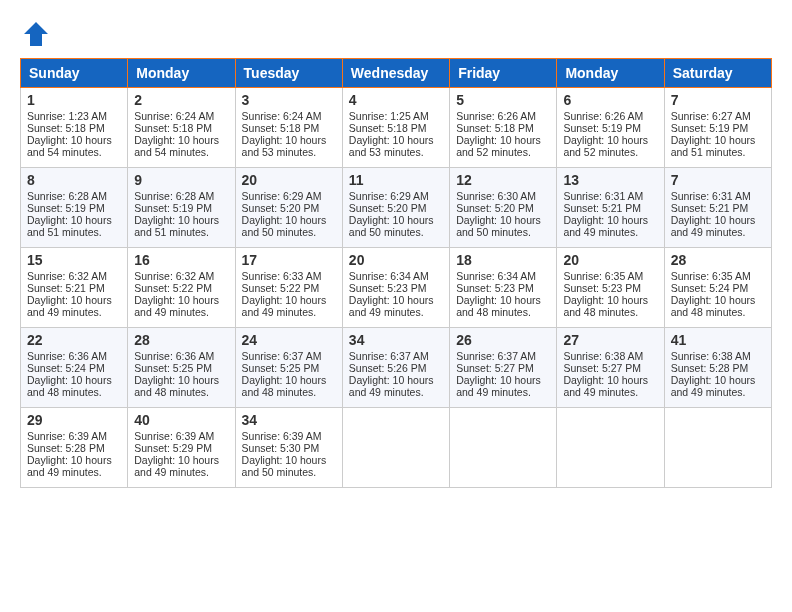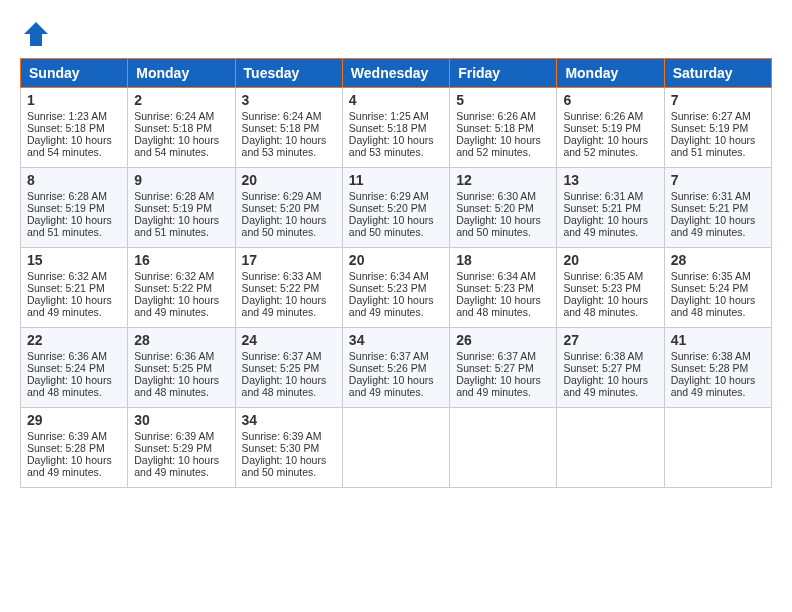--- a/index.html
+++ b/index.html
@@ -147,21 +147,21 @@
         <td><span class="day-number">22</span><span>Sunrise: 6:36 AM</span><br><span>Sunset: 5:24 PM</span><br><span>Daylight: 10 hours</span><br><span>and 48 minutes.</span></td>
         <td><span class="day-number">28</span><span>Sunrise: 6:36 AM</span><br><span>Sunset: 5:25 PM</span><br><span>Daylight: 10 hours</span><br><span>and 48 minutes.</span></td>
         <td><span class="day-number">24</span><span>Sunrise: 6:37 AM</span><br><span>Sunset: 5:25 PM</span><br><span>Daylight: 10 hours</span><br><span>and 48 minutes.</span></td>
         <td><span class="day-number">34</span><span>Sunrise: 6:37 AM</span><br><span>Sunset: 5:26 PM</span><br><span>Daylight: 10 hours</span><br><span>and 49 minutes.</span></td>
         <td><span class="day-number">26</span><span>Sunrise: 6:37 AM</span><br><span>Sunset: 5:27 PM</span><br><span>Daylight: 10 hours</span><br><span>and 49 minutes.</span></td>
         <td><span class="day-number">27</span><span>Sunrise: 6:38 AM</span><br><span>Sunset: 5:27 PM</span><br><span>Daylight: 10 hours</span><br><span>and 49 minutes.</span></td>
         <td><span class="day-number">41</span><span>Sunrise: 6:38 AM</span><br><span>Sunset: 5:28 PM</span><br><span>Daylight: 10 hours</span><br><span>and 49 minutes.</span></td>
       </tr>
       <tr>
         <td><span class="day-number">29</span><span>Sunrise: 6:39 AM</span><br><span>Sunset: 5:28 PM</span><br><span>Daylight: 10 hours</span><br><span>and 49 minutes.</span></td>
-        <td><span class="day-number">30</span><span>Sunrise: 6:39 AM</span><br><span>Sunset: 5:29 PM</span><br><span>Daylight: 10 hours</span><br><span>and 49 minutes.</span></td>
+        <td><span class="day-number">40</span><span>Sunrise: 6:39 AM</span><br><span>Sunset: 5:29 PM</span><br><span>Daylight: 10 hours</span><br><span>and 49 minutes.</span></td>
         <td><span class="day-number">34</span><span>Sunrise: 6:39 AM</span><br><span>Sunset: 5:30 PM</span><br><span>Daylight: 10 hours</span><br><span>and 50 minutes.</span></td>
         <td class="empty-cell"></td>
         <td class="empty-cell"></td>
         <td class="empty-cell"></td>
         <td class="empty-cell"></td>
       </tr>
     </tbody>
 </table>
 
 </body></html>

